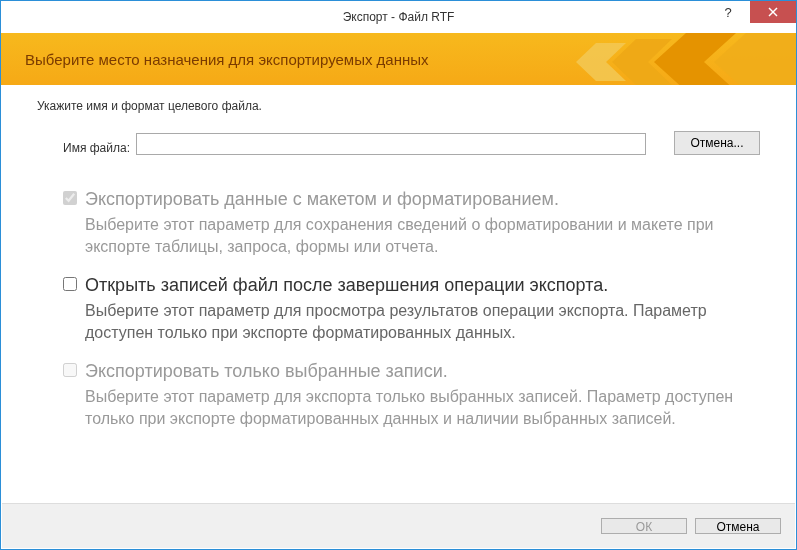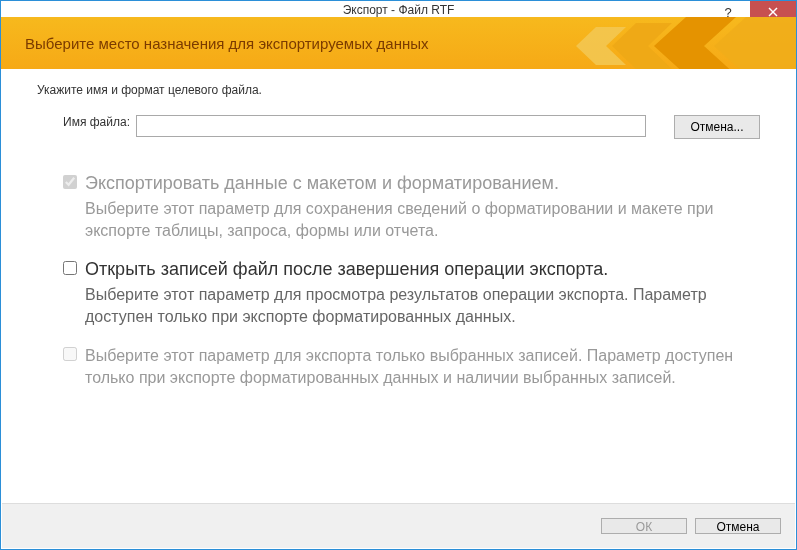--- a/index.html
+++ b/index.html
@@ -14,24 +14,24 @@
     overflow: hidden;
   }
   .window {
     width: 797px;
     height: 550px;
     border: 1px solid #2b8fd8;
     position: relative;
     background: #fff;
   }
   .titlebar {
-    height: 16px;
+    height: 32px;
     background: #fff;
     display: flex;
-    align-items: flex-end;
+    align-items: center;
     position: relative;
   }
   .titlebar .title {
     position: absolute;
     left: 50%;
     transform: translateX(-50%);
     font-size: 12px;
     color: #333;
   }
   .titlebar .controls {
@@ -88,21 +88,21 @@
   .content {
     padding: 14px 24px 0 36px;
   }
   .section-label {
     font-size: 12px;
     color: #333;
     margin-bottom: 18px;
   }
   .filename-row {
     display: flex;
-    align-items: flex-start;
+    align-items: flex-end;
     margin-left: 26px;
     margin-bottom: 34px;
   }
   .filename-row label {
     margin-right: 6px;
     color: #333;
   }
   .filename-row input[type=text] {
     flex: 0 0 510px;
     height: 22px;
@@ -232,20 +232,21 @@
         <input type="checkbox" style="">
         <div class="texts">
           <span class="opt-label">Открыть записей файл после завершения операции экспорта.</span>
           <span class="opt-desc">Выберите этот параметр для просмотра результатов операции экспорта. Параметр доступен только при экспорте форматированных данных.</span>
         </div>
       </div>
 
       <div class="opt disabled">
         <input type="checkbox" disabled="" style="">
         <div class="texts">
+          <span class="opt-label">Экспортировать только выбранные записи.</span>
           <span class="opt-desc">Выберите этот параметр для экспорта только выбранных записей. Параметр доступен только при экспорте форматированных данных и наличии выбранных записей.</span>
         </div>
       </div>
 
     </div>
 
   </div>
 
   <div class="footer">
     <button disabled="">ОК</button>

